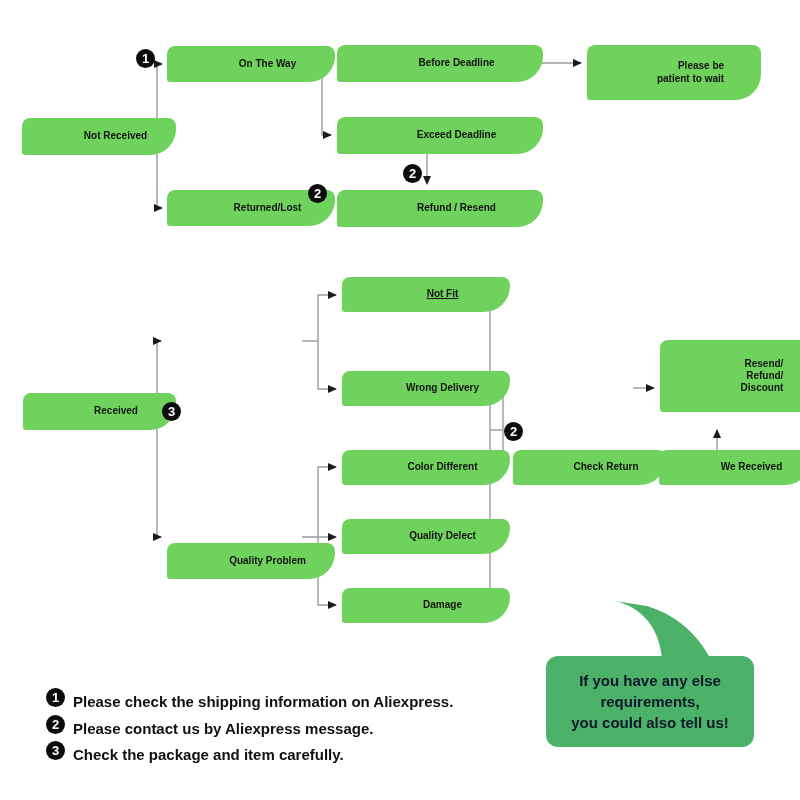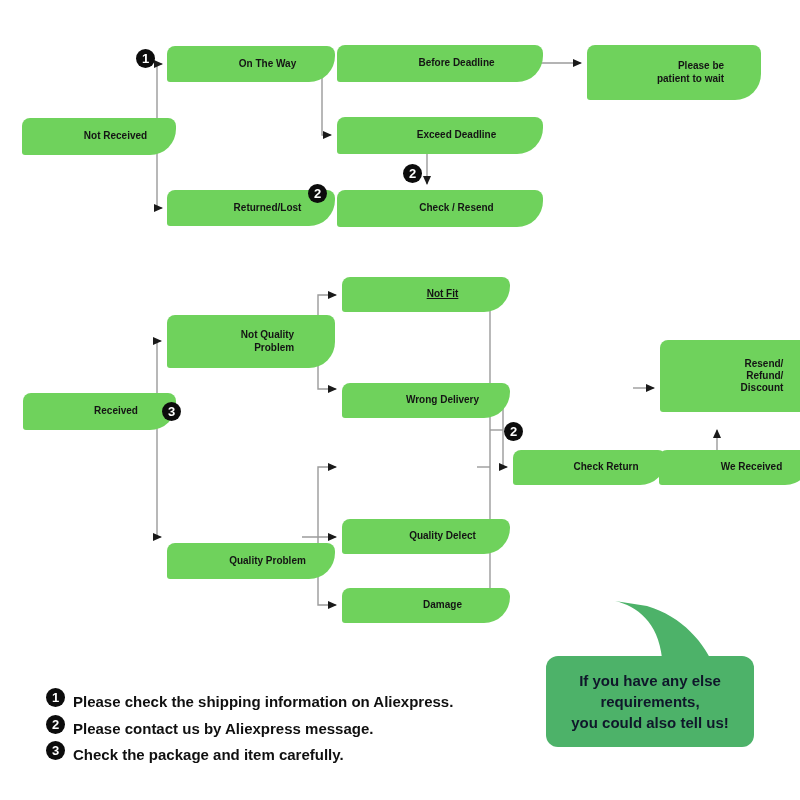--- a/index.html
+++ b/index.html
@@ -91,30 +91,29 @@
     <path class="edge" d="M717,450 L717,430" marker-end="url(#arrow)"></path>
 
     <path class="tail" d="M615,601 C637,606 658,622 662,658 L716,670 C704,642 683,617 647,606 Z"></path>
   </svg>
 
   <div class="node" style="left:22px;top:118px;width:121px;height:37px;">Not Received</div>
   <div class="node" style="left:167px;top:46px;width:135px;height:36px;">On The Way</div>
   <div class="node" style="left:167px;top:190px;width:135px;height:36px;">Returned/Lost</div>
   <div class="node" style="left:337px;top:45px;width:173px;height:37px;">Before Deadline</div>
   <div class="node" style="left:337px;top:117px;width:173px;height:37px;">Exceed Deadline</div>
-  <div class="node" style="left:337px;top:190px;width:173px;height:37px;">Check / Resend</div>
+  <div class="node" style="left:337px;top:190px;width:173px;height:37px;">Refund / Resend</div>
   <div class="node" style="left:587px;top:45px;width:141px;height:55px;">Please be
 patient to wait</div>
 
   <div class="node" style="left:23px;top:393px;width:120px;height:37px;">Received</div>
-  <div class="node" style="left:167px;top:315px;width:135px;height:53px;">Not Quality
-Problem</div>
   <div class="node" style="left:167px;top:519px;width:135px;height:36px;margin-top:24px;">Quality Problem</div>
   <div class="node" style="left:342px;top:277px;width:135px;height:35px;text-decoration:underline;">Not Fit</div>
-  <div class="node" style="left:342px;top:371px;width:135px;height:35px;margin-top:12px;">Wrong Delivery</div>
+  <div class="node" style="left:342px;top:371px;width:135px;height:35px;">Wrong Delivery</div>
+  <div class="node" style="left:342px;top:450px;width:135px;height:35px;">Color Different</div>
   <div class="node" style="left:342px;top:519px;width:135px;height:35px;">Quality Delect</div>
   <div class="node" style="left:342px;top:588px;width:135px;height:35px;">Damage</div>
   <div class="node" style="left:513px;top:450px;width:120px;height:35px;">Check Return</div>
   <div class="node" style="left:660px;top:340px;width:138px;height:72px;">Resend/
 Refund/
 Discount</div>
   <div class="node" style="left:659px;top:450px;width:119px;height:35px;">We Received</div>
 
   <span class="num" style="left:136px;top:49px;">1</span>
   <span class="num" style="left:308px;top:184px;">2</span>

